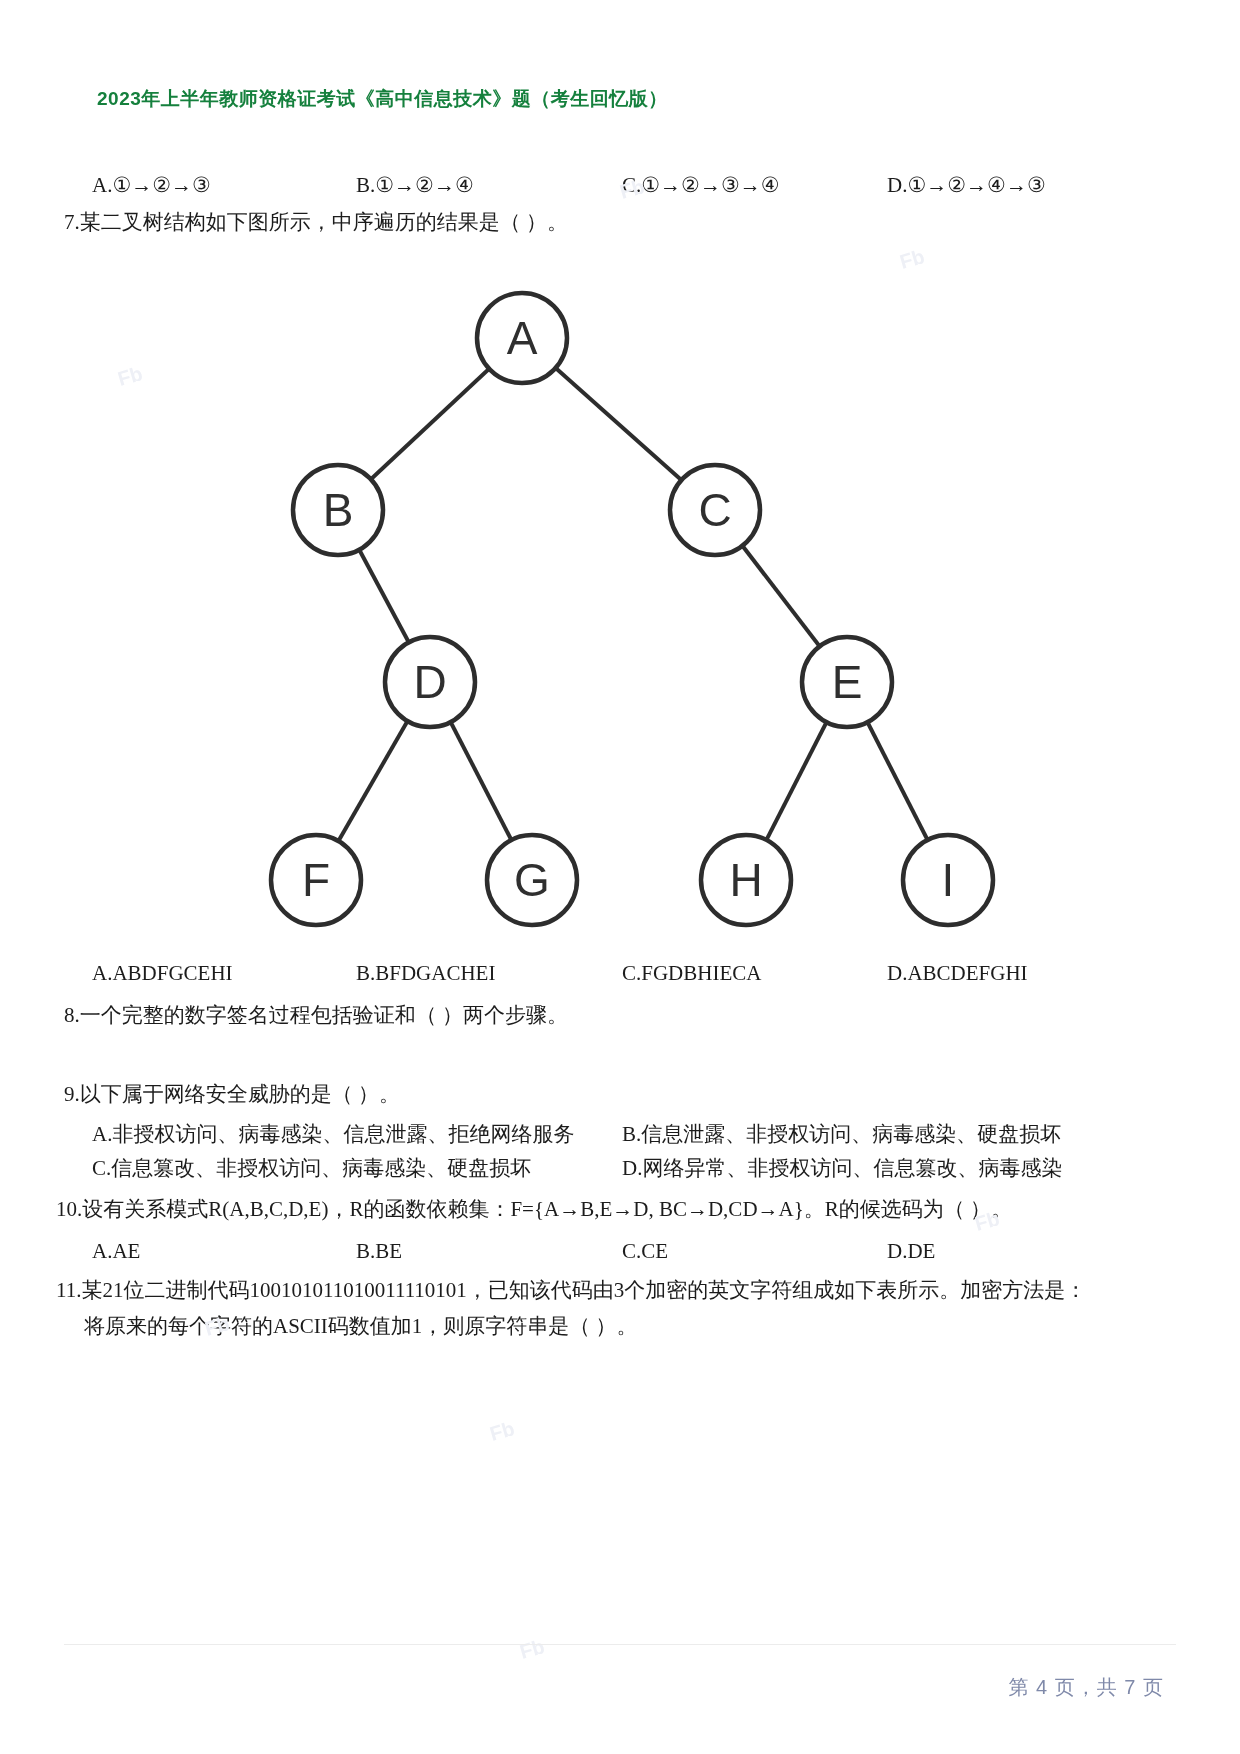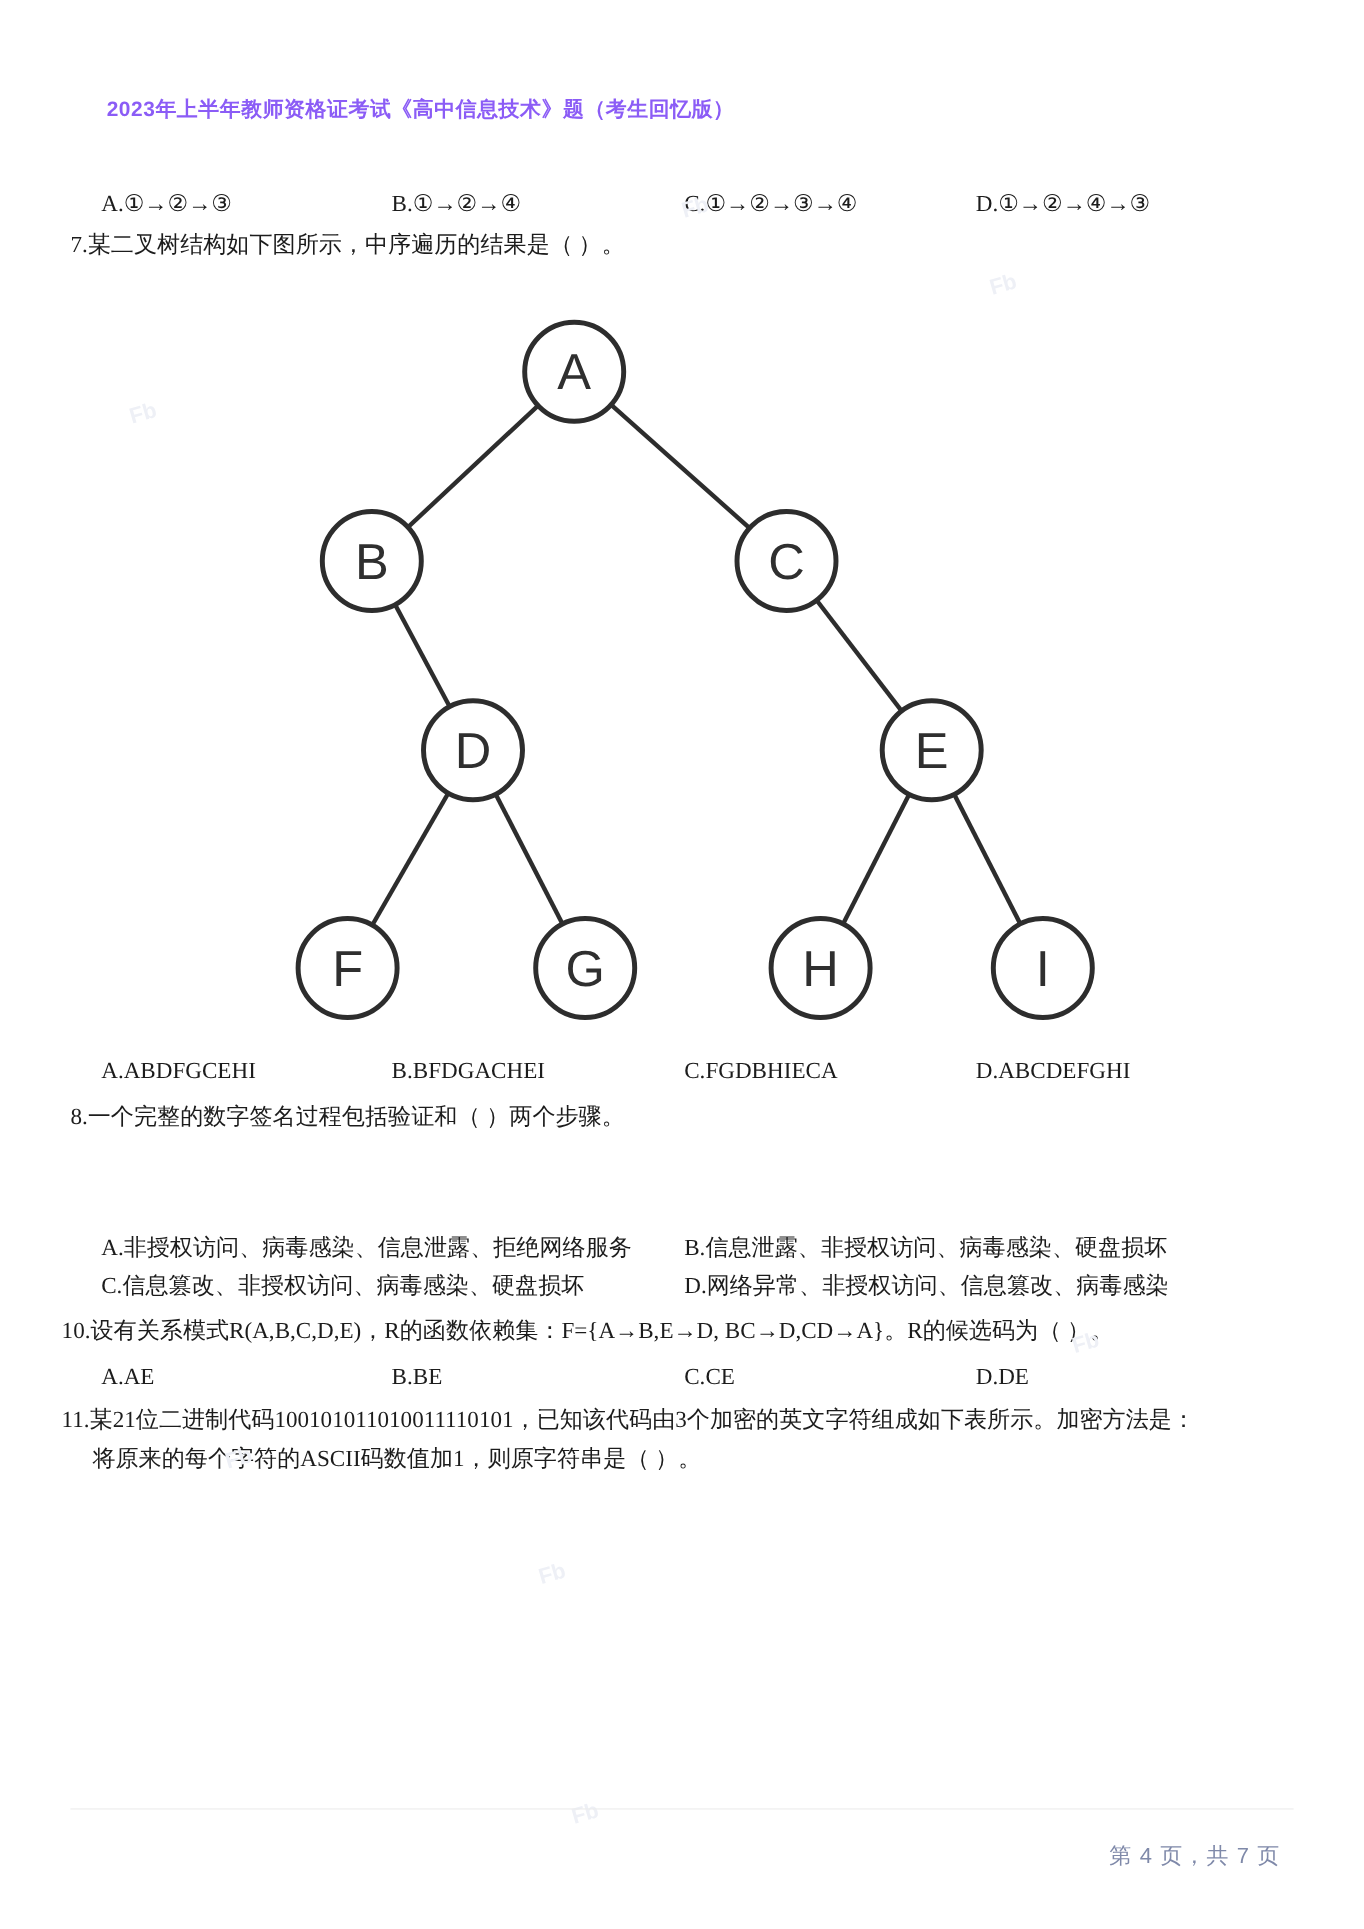--- a/index.html
+++ b/index.html
@@ -30,21 +30,21 @@
     position:absolute;top:1674px;right:76px;
     font-family:"Liberation Sans","DejaVu Sans",sans-serif;
     font-size:20px;letter-spacing:1px;white-space:nowrap;
   }
 </style>
 </head>
 <body>
 
 <div class="page">
 
-  <div class="title" style="color: #8b5cf6;">2023年上半年教师资格证考试《高中信息技术》题（考生回忆版）</div>
+  <div class="title" style="color: #15803d;">2023年上半年教师资格证考试《高中信息技术》题（考生回忆版）</div>
 
   <div class="row" style="top:172px">
     <span class="c1">A.①→②→③</span>
     <span class="c2">B.①→②→④</span>
     <span class="c3">C.①→②→③→④</span>
     <span class="c4">D.①→②→④→③</span>
   </div>
 
   <div class="qline" style="top:209px">7.某二叉树结构如下图所示，中序遍历的结果是（  ）。</div>
 
@@ -80,20 +80,21 @@
   <div class="row" style="top:960px">
     <span class="c1">A.ABDFGCEHI</span>
     <span class="c2">B.BFDGACHEI</span>
     <span class="c3">C.FGDBHIECA</span>
     <span class="c4">D.ABCDEFGHI</span>
   </div>
 
   <div class="qline" style="top:1002px">8.一个完整的数字签名过程包括验证和（  ）两个步骤。</div>
 
 
+  <div class="qline" style="top:1081px">9.以下属于网络安全威胁的是（  ）。</div>
 
   <div class="row" style="top:1121px">
     <span class="c1">A.非授权访问、病毒感染、信息泄露、拒绝网络服务</span>
     <span class="c3">B.信息泄露、非授权访问、病毒感染、硬盘损坏</span>
   </div>
   <div class="row" style="top:1155px">
     <span class="c1">C.信息篡改、非授权访问、病毒感染、硬盘损坏</span>
     <span class="c3">D.网络异常、非授权访问、信息篡改、病毒感染</span>
   </div>
 

